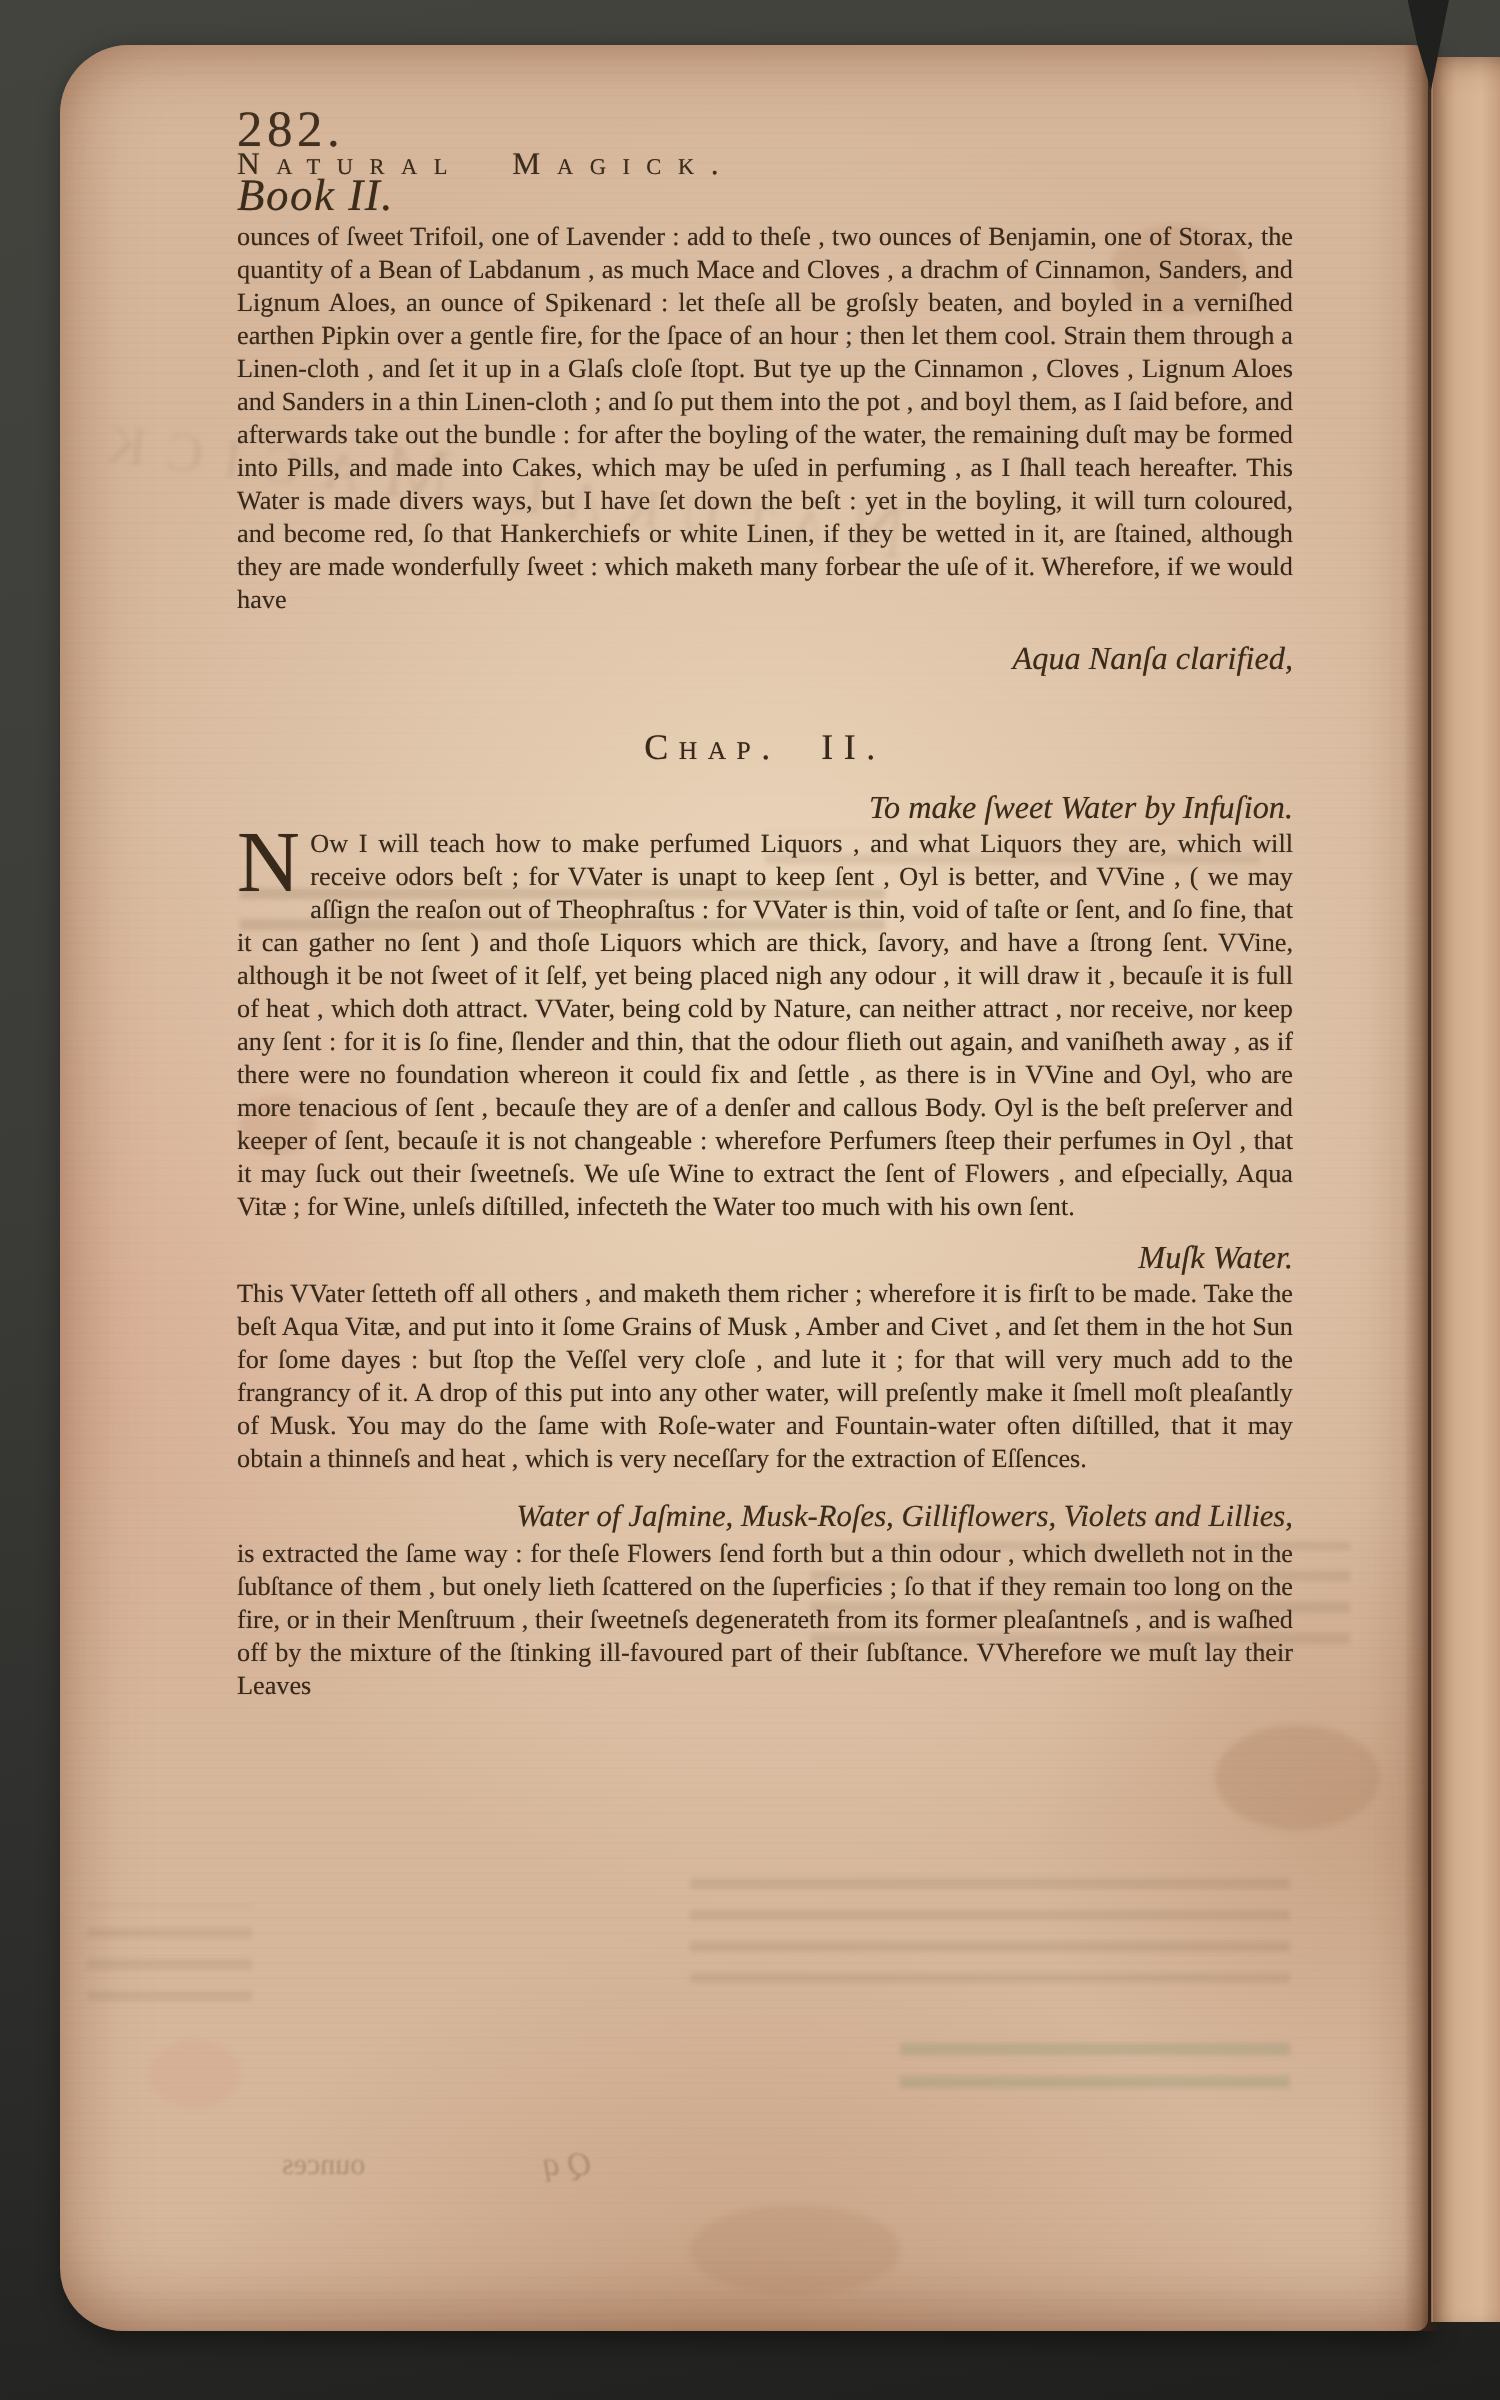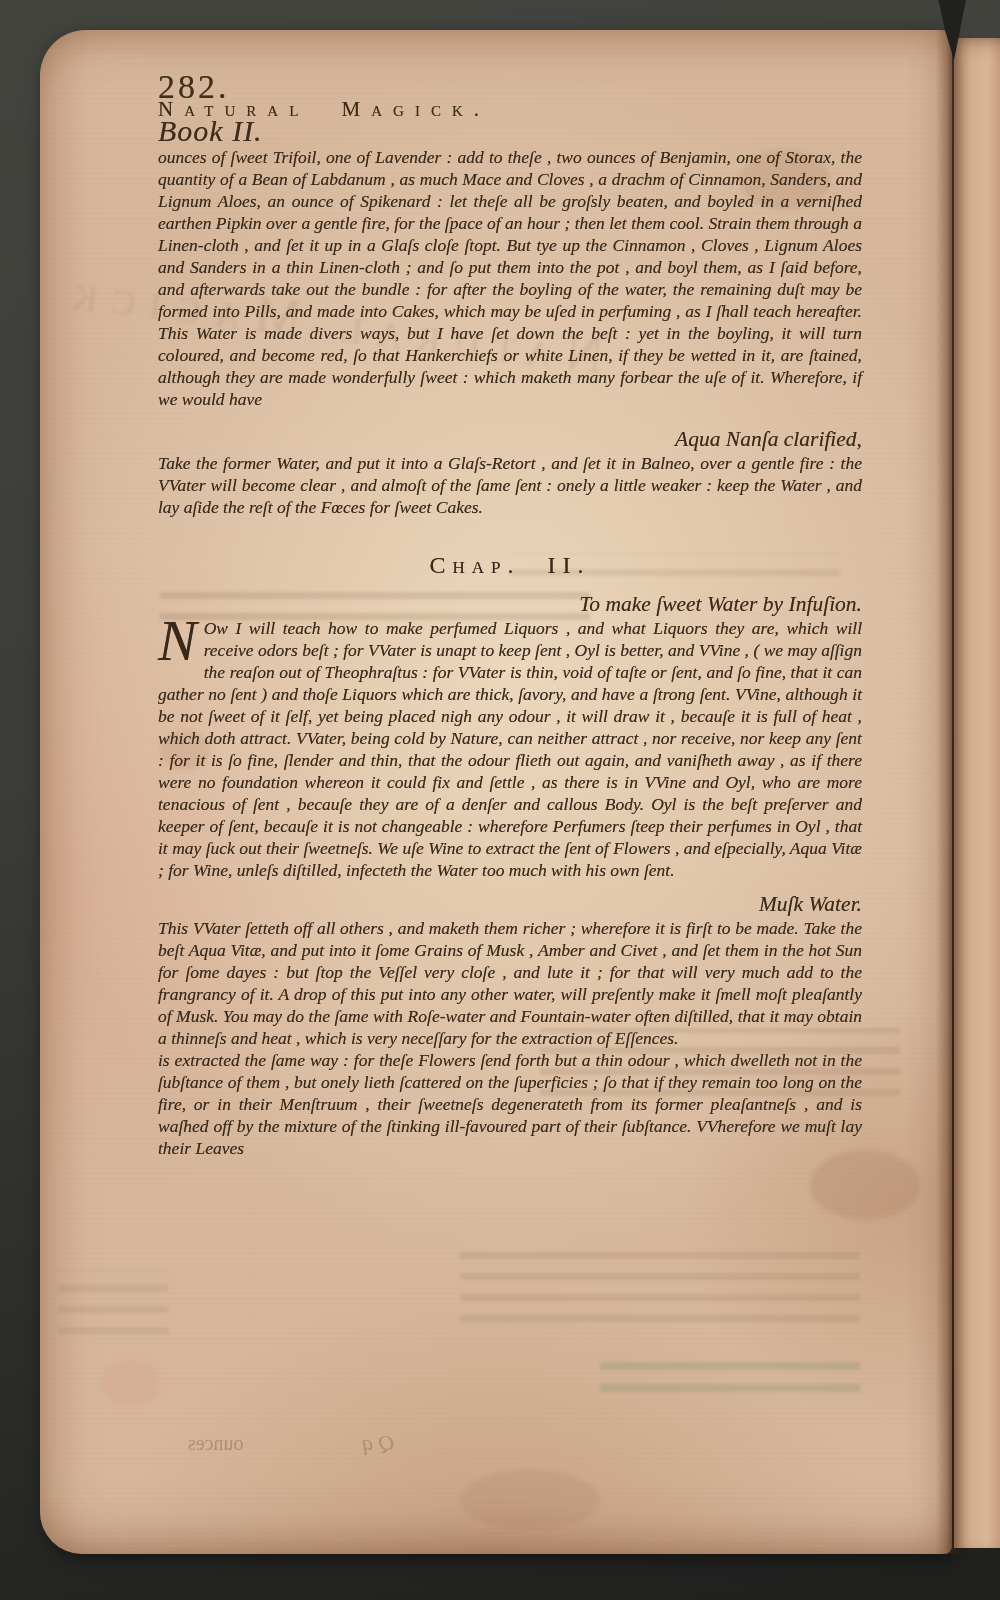--- a/index.html
+++ b/index.html
@@ -88,21 +88,21 @@
     color: #38291b;
     font-size: 17.5px; line-height: 22px;
     text-shadow: 0 0 .5px rgba(56,41,27,.55);
   }
   .pg-header { display: flex; align-items: baseline; margin: 0 0 4px 0; flex-direction: column; }
   .pagenum   { font-size: 34px; letter-spacing: 3px; color: #41301f; }
   .runtitle  { flex: 1; text-align: center; font-variant-caps: small-caps;
                font-size: 21px; letter-spacing: 11px; word-spacing: 16px; color: #3c2c1b; }
   .booklabel { font-style: italic; font-size: 30px; letter-spacing: 1px; color: #3c2c1b; }
 
-  p.body { margin: 0; text-align: justify; font-style: italic; }
+  p.body { margin: 0; text-align: justify; }
   .m-intro   { margin-top: 22px; }
   .h-ital    { margin: 0; font-weight: normal; font-style: italic; text-align: right;
                font-size: 21.5px; line-height: 25px; color: #3b2b1a; }
   .h-aqua    { margin-top: 17px; }
   .m-aqua    { margin-top: 7px; }
   .h-chap    { margin: 36px 0 16px 0; text-align: center; font-weight: normal;
                font-variant-caps: small-caps; font-size: 24px; letter-spacing: 7px; word-spacing: 14px; }
   .h-sub     { margin-top: 11px; }
   .m-infus   { margin-top: 23px; }
   .dropcap   { float: left; font-size: 58px; line-height: 44px; padding: 2px 7px 0 0; color: #38291b; }
@@ -141,33 +141,33 @@
       <div class="pg-header">
         <span class="pagenum">282.</span>
         <span class="runtitle">Natural Magick.</span>
         <span class="booklabel">Book II.</span>
       </div>
 
       <p class="body m-intro">ounces of ſweet Trifoil, one of Lavender : add to theſe , two ounces of Benjamin, one of Storax, the quantity of a Bean of Labdanum , as much Mace and Cloves , a drachm of Cinnamon, Sanders, and Lignum Aloes, an ounce of Spikenard : let theſe all be groſsly beaten, and boyled in a verniſhed earthen Pipkin over a gentle fire, for the ſpace of an hour ; then let them cool. Strain them through a Linen-cloth , and ſet it up in a Glaſs cloſe ſtopt. But tye up the Cinnamon , Cloves , Lignum Aloes and Sanders in a thin Linen-cloth ; and ſo put them into the pot , and boyl them, as I ſaid before, and afterwards take out the bundle : for after the boyling of the water, the remaining duſt may be formed into Pills, and made into Cakes, which may be uſed in perfuming , as I ſhall teach hereafter. This Water is made divers ways, but I have ſet down the beſt : yet in the boyling, it will turn coloured, and become red, ſo that Hankerchiefs or white Linen, if they be wetted in it, are ſtained, although they are made wonderfully ſweet : which maketh many forbear the uſe of it. Wherefore, if we would have</p>
 
       <h3 class="h-ital h-aqua">Aqua Nanſa clarified,</h3>
 
-      <p class="body m-aqua">Take the former Water, and put it into a Glaſs-Retort , and ſet it in Balneo, over a gentle fire : the VVater will become clear , and almoſt of the ſame ſent : onely a little weaker : keep the Water , and lay aſide the reſt of the Fœces for ſweet Cakes.</p>
 
       <h2 class="h-chap">Chap. II.</h2>
       <h3 class="h-ital h-sub">To make ſweet Water by Infuſion.</h3>
 
       <p class="body m-infus">
         <span class="dropcap">N</span><span>Ow I will teach how to make perfumed Liquors , and what Liquors they are, which will receive odors beſt ; for VVater is unapt to keep ſent , Oyl is better, and VVine , ( we may aſſign the reaſon out of Theophraſtus : for VVater is thin, void of taſte or ſent, and ſo fine, that it can gather no ſent ) and thoſe Liquors which are thick, ſavory, and have a ſtrong ſent. VVine, although it be not ſweet of it ſelf, yet being placed nigh any odour , it will draw it , becauſe it is full of heat , which doth attract. VVater, being cold by Nature, can neither attract , nor receive, nor keep any ſent : for it is ſo fine, ſlender and thin, that the odour flieth out again, and vaniſheth away , as if there were no foundation whereon it could fix and ſettle , as there is in VVine and Oyl, who are more tenacious of ſent , becauſe they are of a denſer and callous Body. Oyl is the beſt preſerver and keeper of ſent, becauſe it is not changeable : wherefore Perfumers ſteep their perfumes in Oyl , that it may ſuck out their ſweetneſs. We uſe Wine to extract the ſent of Flowers , and eſpecially, Aqua Vitæ ; for Wine, unleſs diſtilled, infecteth the Water too much with his own ſent.</span>
       </p>
 
       <h3 class="h-ital h-musk">Muſk Water.</h3>
 
       <p class="body m-musk">This VVater ſetteth off all others , and maketh them richer ; wherefore it is firſt to be made. Take the beſt Aqua Vitæ, and put into it ſome Grains of Musk , Amber and Civet , and ſet them in the hot Sun for ſome dayes : but ſtop the Veſſel very cloſe , and lute it ; for that will very much add to the frangrancy of it. A drop of this put into any other water, will preſently make it ſmell moſt pleaſantly of Musk. You may do the ſame with Roſe-water and Fountain-water often diſtilled, that it may obtain a thinneſs and heat , which is very neceſſary for the extraction of Eſſences.</p>
 
+      <h3 class="h-ital h-flow">Water of Jaſmine, Musk-Roſes, Gilliflowers, Violets and Lillies,</h3>
 
       <p class="body m-flow">is extracted the ſame way : for theſe Flowers ſend forth but a thin odour , which dwelleth not in the ſubſtance of them , but onely lieth ſcattered on the ſuperficies ; ſo that if they remain too long on the fire, or in their Menſtruum , their ſweetneſs degenerateth from its former pleaſantneſs , and is waſhed off by the mixture of the ſtinking ill-favoured part of their ſubſtance. VVherefore we muſt lay their Leaves</p>
 
 
     </div>
   </div>
 
   <div class="gutter"></div>
   <div class="page-edge"></div>
   <div class="notch"></div>

